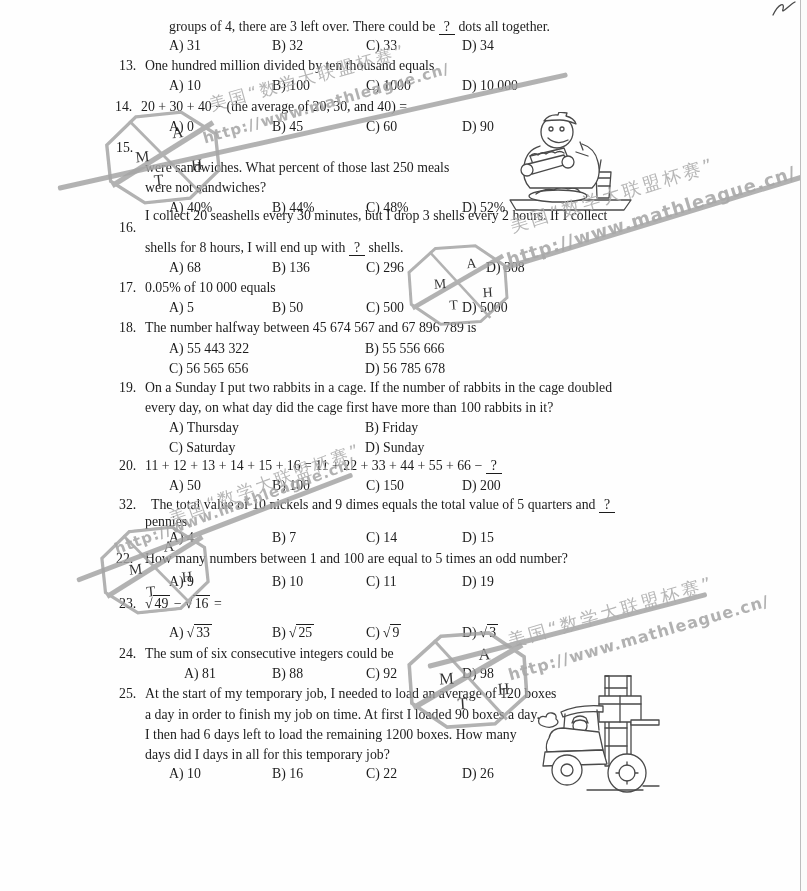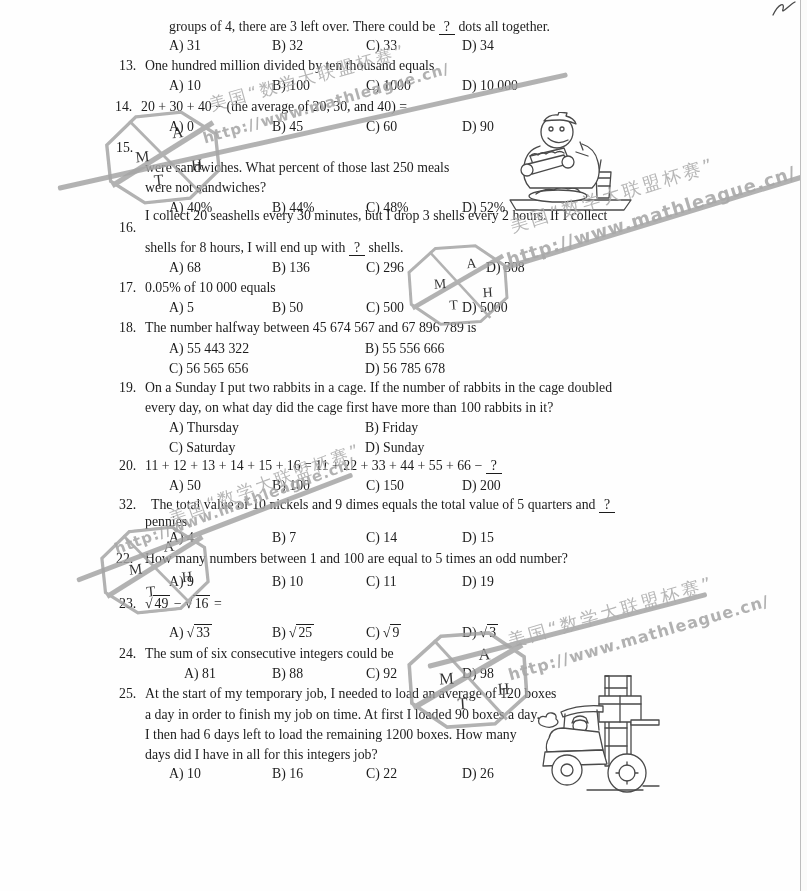--- a/index.html
+++ b/index.html
@@ -119,21 +119,21 @@
   <div class="t" style="left:145px;top:646px"><span>The sum of six consecutive integers </span><span class="it">could</span><span> be</span></div>
   <span class="t" style="left:184px;top:666px">A) 81</span>
   <span class="t" style="left:272px;top:666px">B) 88</span>
   <span class="t" style="left:366px;top:666px">C) 92</span>
   <span class="t" style="left:462px;top:666px">D) 98</span>
 
   <span class="t" style="left:119px;top:686px">25.</span>
   <span class="t" style="left:145px;top:686px">At the start of my temporary job, I needed to load an average of 120 boxes</span>
   <span class="t" style="left:145px;top:707px">a day in order to finish my job on time. At first I loaded 90 boxes a day.</span>
   <span class="t" style="left:145px;top:727px">I then had 6 days left to load the remaining 1200 boxes. How many</span>
-  <span class="t" style="left:145px;top:747px">days did I have in all for this integers job?</span>
+  <span class="t" style="left:145px;top:747px">days did I days in all for this temporary job?</span>
   <span class="t" style="left:169px;top:766px">A) 10</span>
   <span class="t" style="left:272px;top:766px">B) 16</span>
   <span class="t" style="left:366px;top:766px">C) 22</span>
   <span class="t" style="left:462px;top:766px">D) 26</span>
 
   <svg class="art" style="left:500px;top:112px" width="145" height="103" viewBox="0 0 145 103">
     <path class="fw" d="M10,88 L131,88 L124,98 L16,98 Z"></path>
     <ellipse class="fw" cx="58" cy="84" rx="29" ry="6"></ellipse>
     <path d="M36,82 q8,-6 18,-4 q6,-5 14,-1 q8,-3 12,3"></path>
     <path class="fw" d="M96,60 l15,0 l-2,26 l-12,0 z M99,60 l2,-12"></path>

